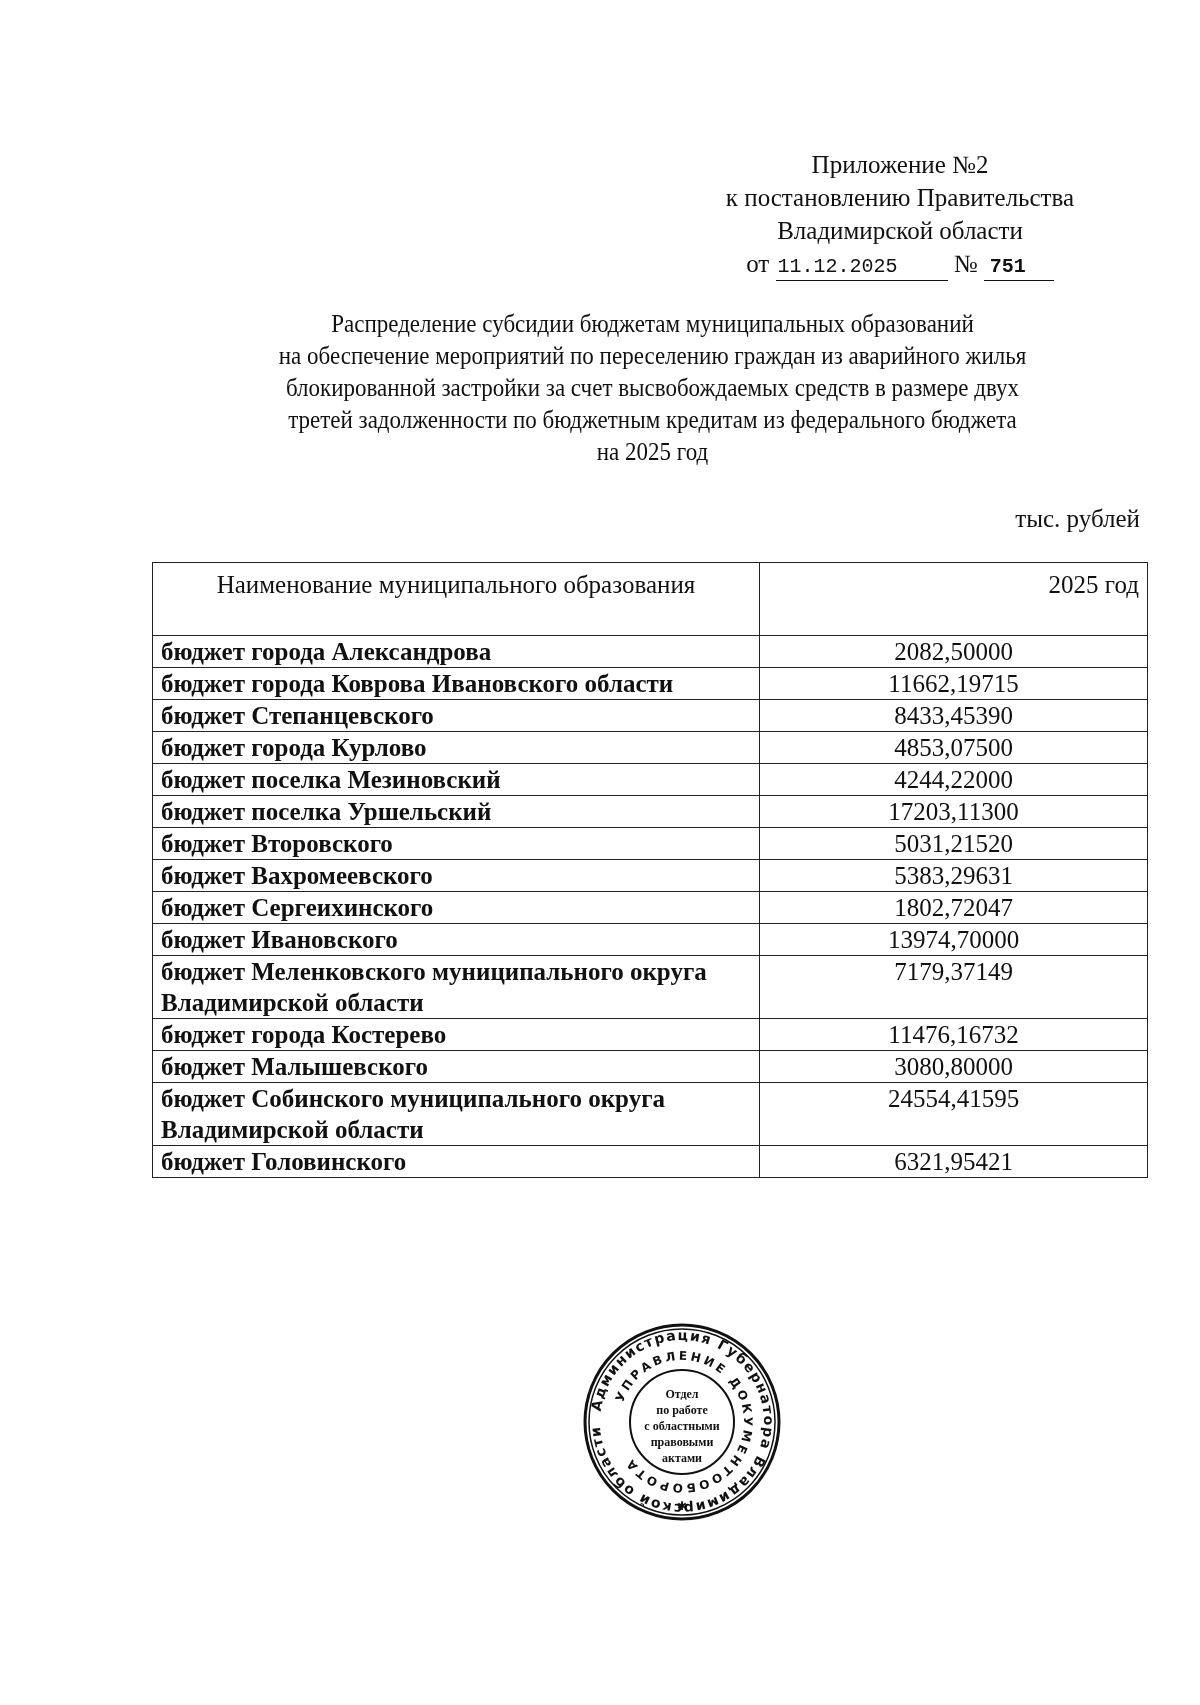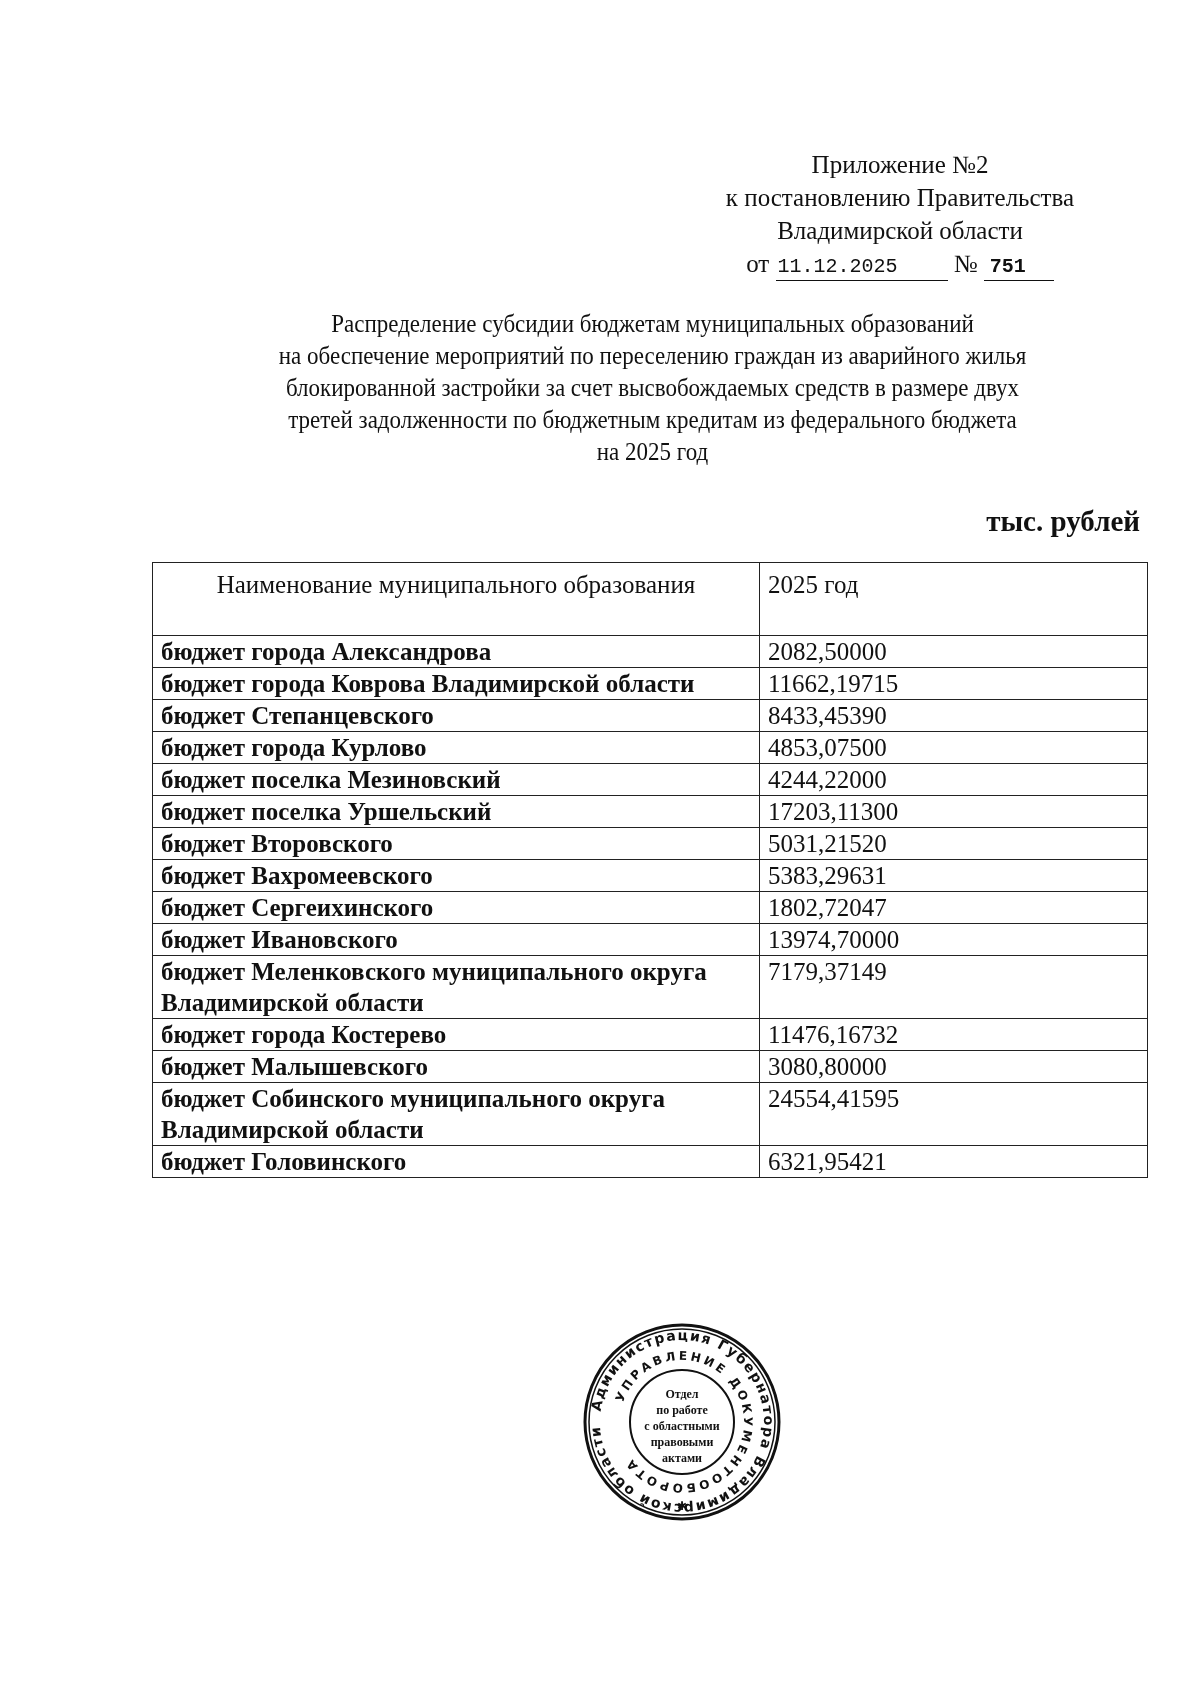--- a/index.html
+++ b/index.html
@@ -9,29 +9,29 @@
               font-size:25px; line-height:33px; }
   .appendix .line { display:block; white-space:nowrap; }
   .dateline { white-space:nowrap; }
   .typed { font-family:"Liberation Mono","DejaVu Sans Mono",monospace; font-size:20px;
            display:inline-block; border-bottom:1.5px solid #111; line-height:26px; }
   .typed.date { width:170px; text-align:left; padding-left:2px; }
   .typed.num { width:64px; text-align:left; padding-left:6px;font-weight:bold; }
   .title { position:absolute; left:170px; top:308px; width:965px; text-align:center;
            font-size:25px; line-height:32px; transform:scaleX(0.92); transform-origin:center top; }
   .title .line { display:block; white-space:nowrap; }
-  .units { position:absolute; right:60px; top:505px; font-size:29px;font-weight:bold; }
+  .units { position:absolute; right:60px; top:505px; font-size:25px; }
   table.main { position:absolute; left:152px; top:562px; width:996px; border-collapse:collapse;
                font-size:25px; line-height:31px;border-radius:27px; }
   table.main td, table.main th { border:1.5px solid #222; vertical-align:top; padding:0 8px; font-weight:normal; }
   table.main th { height:66px; padding-top:6px; }
   table.main th.name { width:590px; text-align:center; }
-  table.main th.year { text-align:left; }
+  table.main th.year { text-align:right; }
   table.main td.name { text-align:left;font-weight:bold; }
-  table.main td.val { }
+  table.main td.val { text-align:center; }
   .stamp { position:absolute; left:582px; top:1322px; width:200px; height:200px; }
 </style>
 </head>
 <body>
 
 <div class="appendix">
   <span class="line">Приложение №2</span>
   <span class="line">к постановлению Правительства</span>
   <span class="line">Владимирской области</span>
   <span class="line dateline">
@@ -58,21 +58,21 @@
       <th class="name">Наименование муниципального образования</th>
       <th class="year">2025 год</th>
     </tr>
   </thead>
   <tbody>
     <tr>
         <td class="name">бюджет города Александрова</td>
         <td class="val">2082,50000</td>
       </tr>
     <tr>
-        <td class="name">бюджет города Коврова Владимирской области</td>
+        <td class="name">бюджет города Коврова Ивановского области</td>
         <td class="val">11662,19715</td>
       </tr>
     <tr>
         <td class="name">бюджет Степанцевского</td>
         <td class="val">8433,45390</td>
       </tr>
     <tr>
         <td class="name">бюджет города Курлово</td>
         <td class="val">4853,07500</td>
       </tr>

